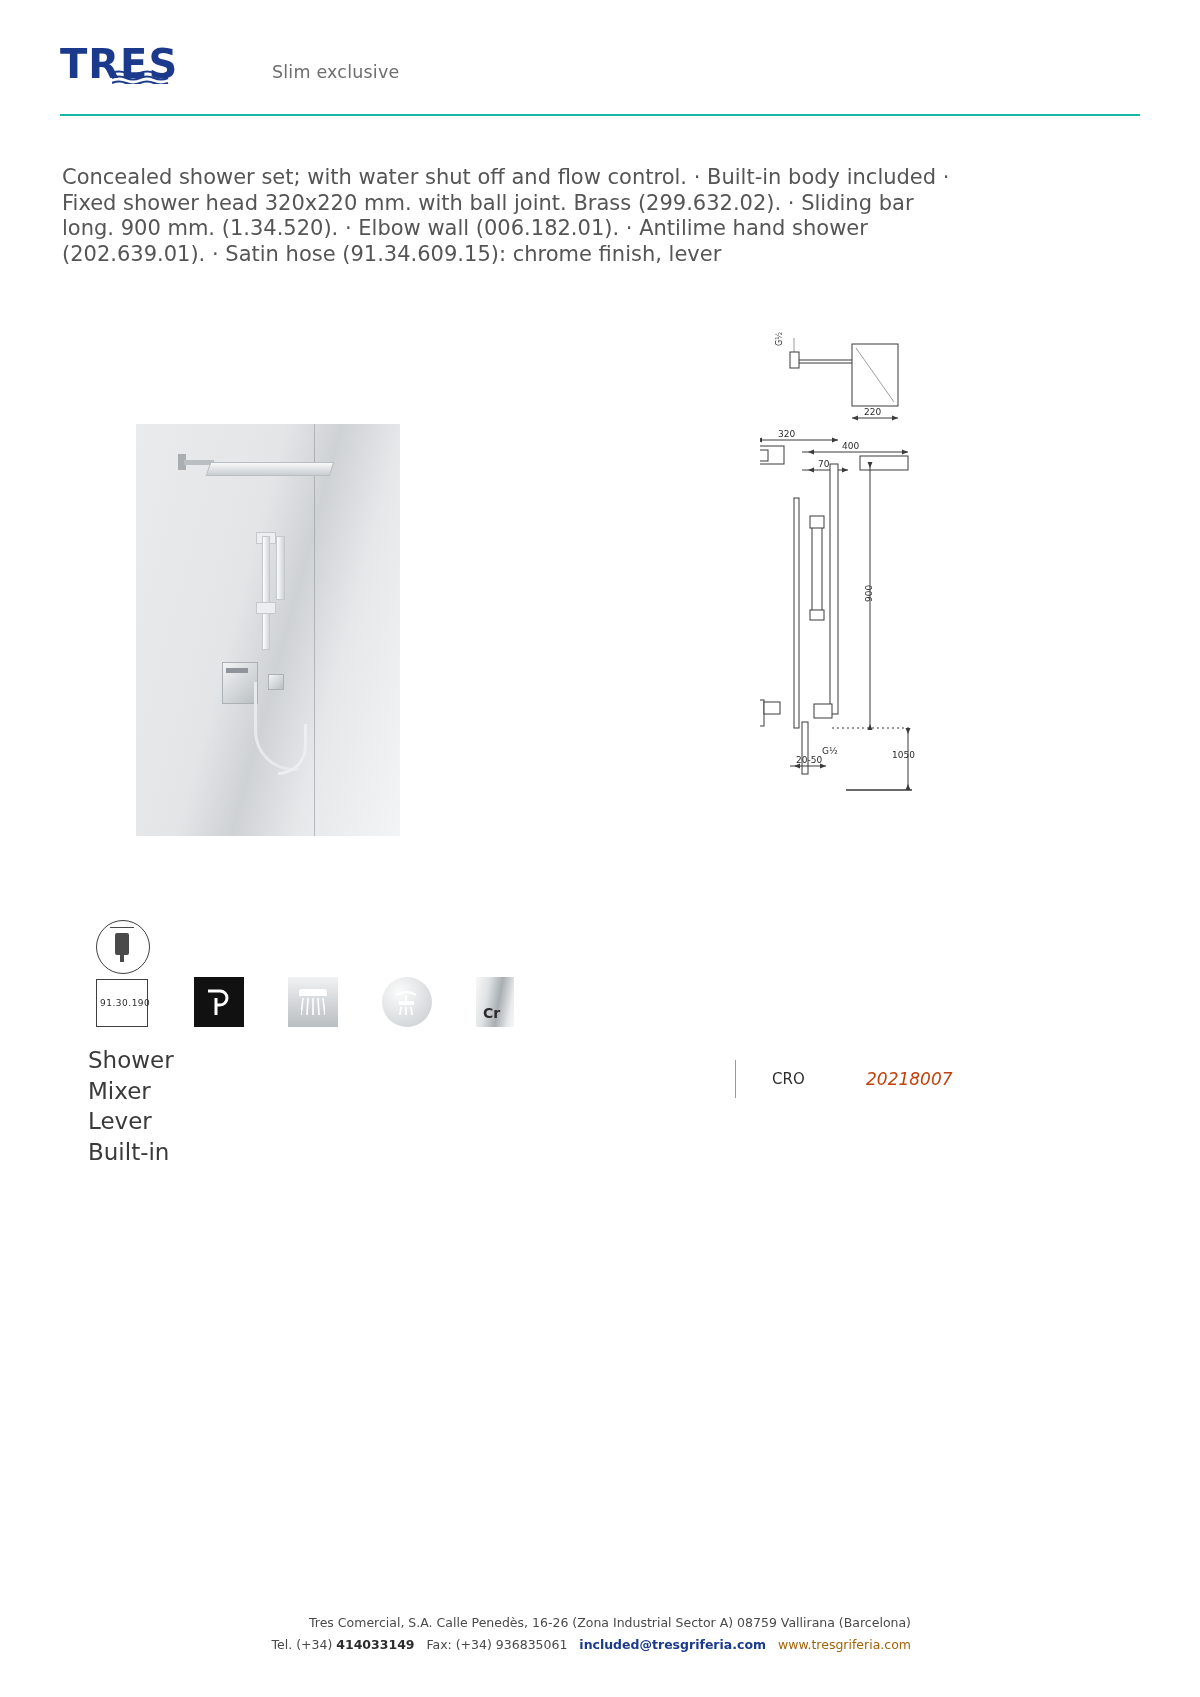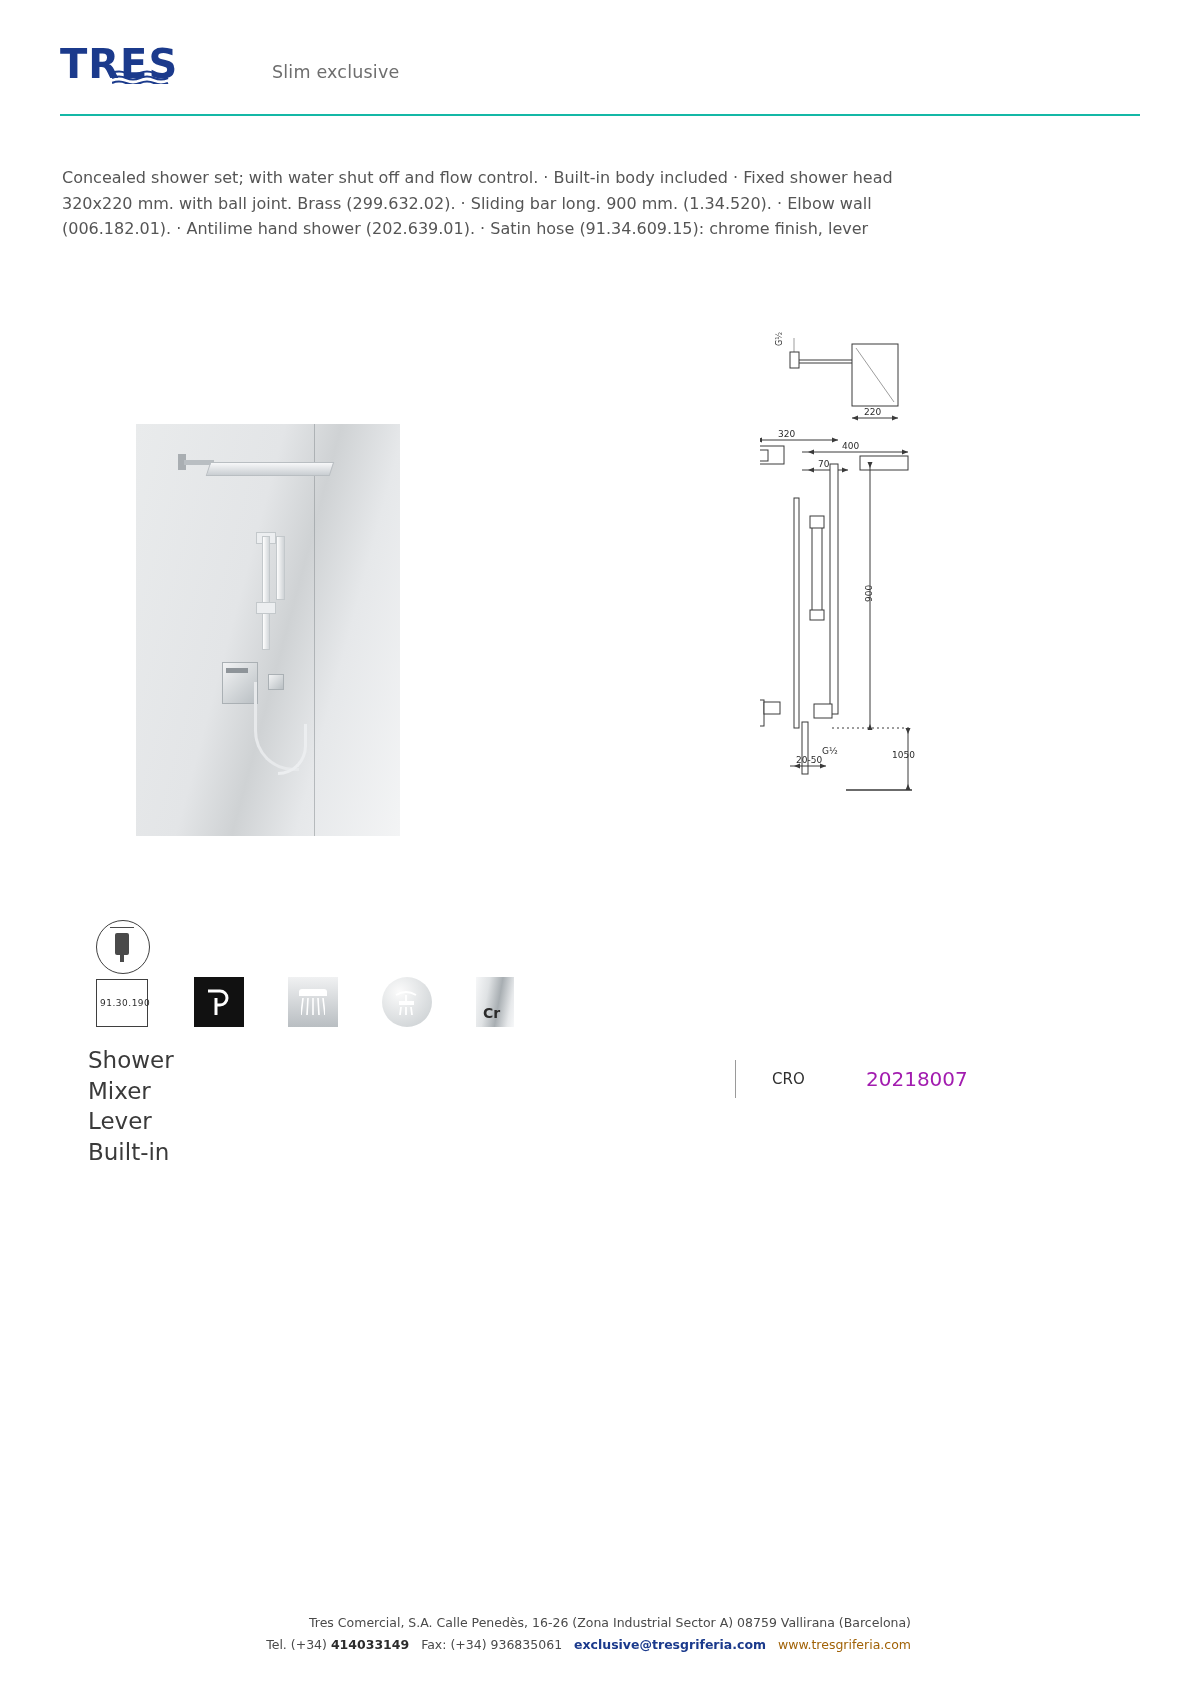--- a/index.html
+++ b/index.html
@@ -55,21 +55,21 @@
     color: #6e6e6e;
     letter-spacing: 0.2px;
   }
 
   
   .description {
     position: absolute;
     left: 62px;
     top: 165px;
     width: 900px;
-    font-size: 16px;
+    font-size: 21px;
     line-height: 25.5px;
     color: #555555;
   }
 
   
   .photo {
     position: absolute;
     left: 136px;
     top: 424px;
     width: 264px;
@@ -307,22 +307,23 @@
     height: 38px;
     background: #9a9a9a;
     margin-right: 36px;
   }
   .code-finish {
     font-size: 15px;
     color: #2e2e2e;
     width: 94px;
   }
   .code-ref {
-    font-size: 20px;
-    color: #a21caf;
+    font-size: 17px;
+    color: #c2410c;
+    font-style: italic;
   }
 
   
   .footer {
     position: absolute;
     left: 0;
     top: 1612px;
     width: 1091px;
     text-align: right;
     padding-right: 180px;
@@ -514,15 +515,15 @@
 
 <div class="code-block">
   <div class="code-rule"></div>
   <div class="code-finish">CRO</div>
   <div class="code-ref">20218007</div>
 </div>
 
 <div class="footer">
   <div class="footer-line">Tres Comercial, S.A.     Calle Penedès, 16-26    (Zona Industrial Sector A)    08759 Vallirana (Barcelona)</div>
   <div class="footer-line">
-    <span>Tel. (+34) </span><b>414033149</b>&nbsp;&nbsp;&nbsp;<span>Fax: (+34) 936835061</span>&nbsp;&nbsp;&nbsp;<span class="mail">exclusive@tresgriferia.com</span>&nbsp;&nbsp;&nbsp;<span class="web">www.tresgriferia.com</span>
+    <span>Tel. (+34) </span><b>414033149</b>&nbsp;&nbsp;&nbsp;<span>Fax: (+34) 936835061</span>&nbsp;&nbsp;&nbsp;<span class="mail">included@tresgriferia.com</span>&nbsp;&nbsp;&nbsp;<span class="web">www.tresgriferia.com</span>
   </div>
 </div>
 
 </body></html>

